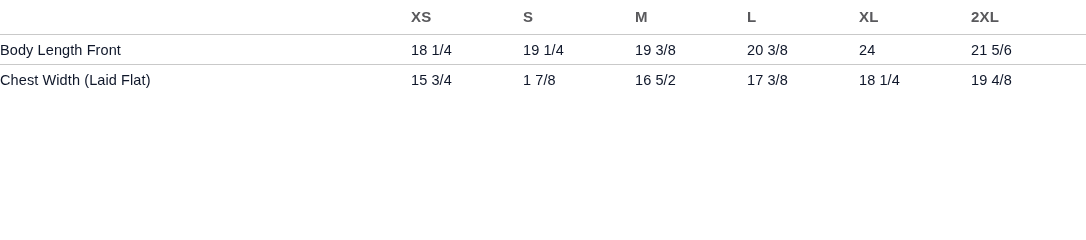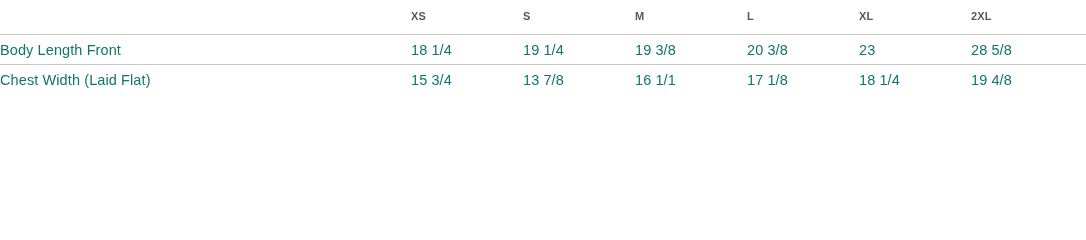--- a/index.html
+++ b/index.html
@@ -29,21 +29,21 @@
   .size-chart td {
     text-align: left;
     vertical-align: middle;
     padding: 0;
     border: 0;
   }
 
   
   .size-chart thead th {
     height: 32px;
-    font-size: 11px;
+    font-size: 15px;
     font-weight: 700;
     color: #59595c;
     letter-spacing: 0.2px;
     padding-bottom: 2px;
   }
   .size-chart thead tr {
     border-bottom: 1px solid #c9c9c9;
   }
 
   
@@ -51,21 +51,21 @@
     border-bottom: 1px solid #c9c9c9;
   }
   .size-chart tbody tr:last-child {
     border-bottom: 0;
     margin-left: 40px;
   }
   .size-chart tbody td {
     height: 29px;
     font-size: 14.5px;
     font-weight: 400;
-    color: #0f766e;
+    color: #0f172a;
     letter-spacing: 0.1px;
   }
 
   .cell-label {
     padding-left: 3px;
   }
 </style>
 </head>
 <body>
 
@@ -92,29 +92,29 @@
     </tr>
   </thead>
 
   <tbody>
     <tr>
       <td class="cell-label">Body Length Front</td>
       <td>18 1/4</td>
       <td>19 1/4</td>
       <td>19 3/8</td>
       <td>20 3/8</td>
-      <td>23</td>
-      <td>28 5/8</td>
+      <td>24</td>
+      <td>21 5/6</td>
     </tr>
 
 
 
     <tr>
       <td class="cell-label">Chest Width (Laid Flat)</td>
       <td>15 3/4</td>
-      <td>13 7/8</td>
-      <td>16 1/1</td>
-      <td>17 1/8</td>
+      <td>1 7/8</td>
+      <td>16 5/2</td>
+      <td>17 3/8</td>
       <td>18 1/4</td>
       <td>19 4/8</td>
     </tr>
   </tbody>
 </table>
 
 </body></html>

